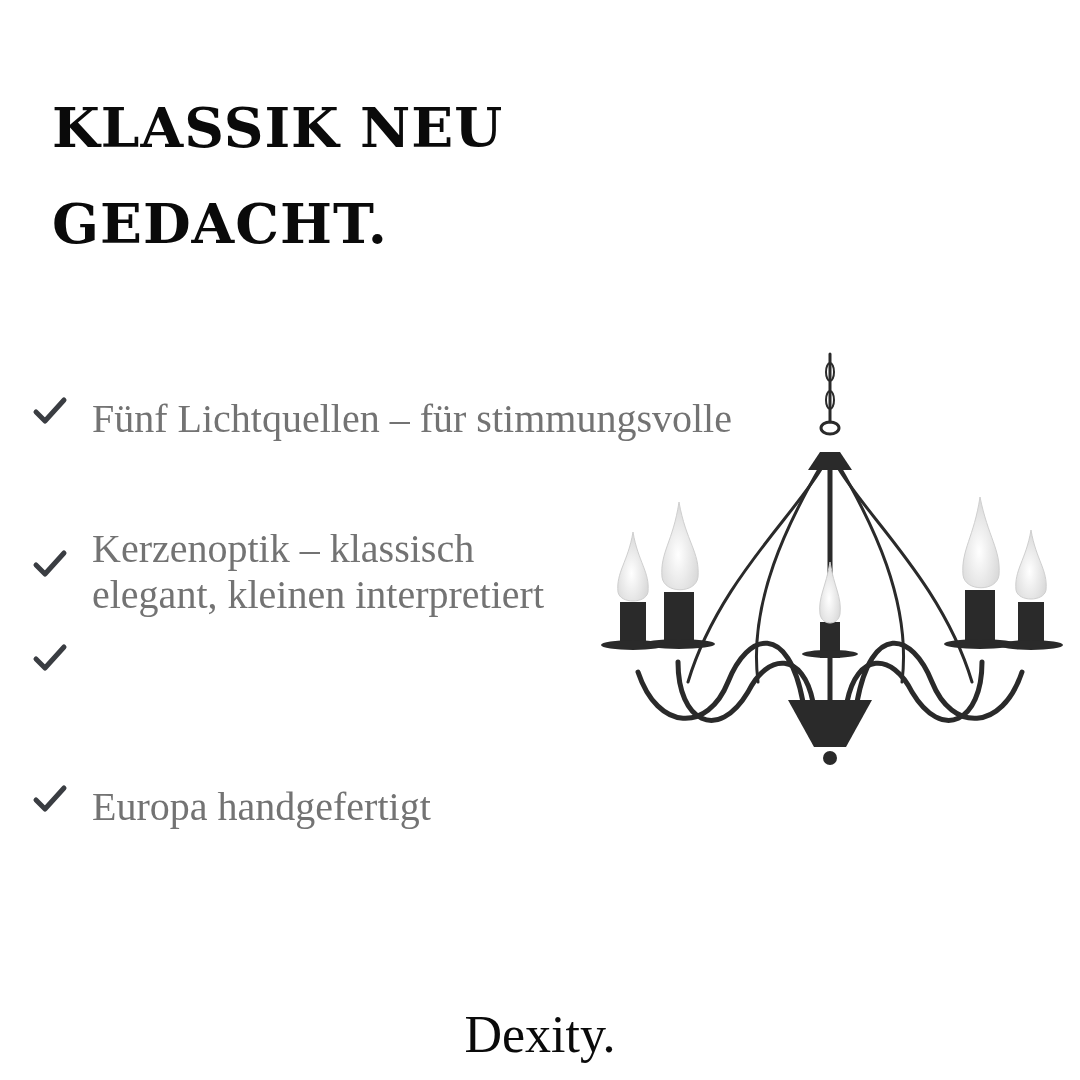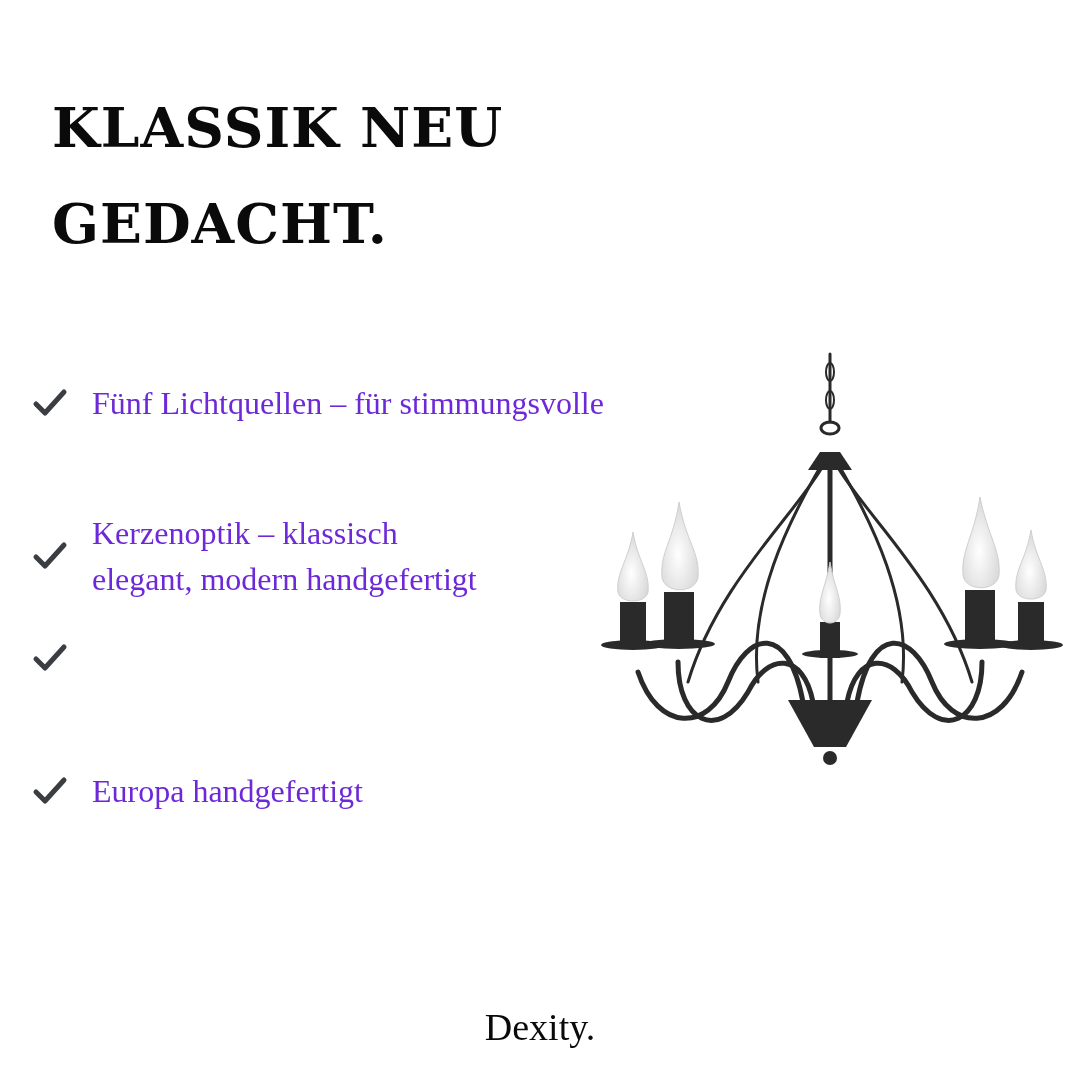--- a/index.html
+++ b/index.html
@@ -2,24 +2,24 @@
 <html><head>
 <meta charset="utf-8">
 <style>
   html, body { margin: 0; padding: 0; background: #ffffff; }
   body { width: 1080px; height: 1080px; position: relative; overflow: hidden; font-family: "DejaVu Serif", "Liberation Serif", serif; color: #111; }
   .headline { position: absolute; left: 52px; top: 80px; margin: 0; font-family: "DejaVu Serif", serif; font-weight: bold; font-size: 55px; line-height: 96px; letter-spacing: 1px; color: #0a0a0a; }
   .headline span { display: block; }
   .features { position: absolute; left: 30px; top: 380px; width: 720px; }
   .feature { position: absolute; left: 0; display: flex; align-items: center; }
   .check { width: 40px; height: 40px; margin-right: 22px; flex: none; }
-  .feature-text { font-family: "Liberation Serif", serif; font-size: 32px; line-height: 46px; color: #6d28d9; }
+  .feature-text { font-family: "Liberation Serif", serif; font-size: 40px; line-height: 46px; color: #737373; margin-top: 16px; }
   .feature-text span { display: block; white-space: nowrap; }
   .lamp { position: absolute; left: 598px; top: 352px; width: 465px; height: 420px; }
-  .brand { position: absolute; left: 0; width: 1080px; top: 1005px; text-align: center; font-family: "Liberation Serif", serif; font-size: 38px; color: #0a0a0a; }
+  .brand { position: absolute; left: 0; width: 1080px; top: 1005px; text-align: center; font-family: "Liberation Serif", serif; font-size: 52px; color: #0a0a0a; }
 </style>
 </head>
 <body>
 
 <h1 class="headline">
   <span>KLASSIK NEU</span>
   <span>GEDACHT.</span>
 </h1>
 
 <div class="features">
@@ -30,21 +30,21 @@
     <div class="feature-text">
       <span>Fünf Lichtquellen – für stimmungsvolle</span>
     </div>
   </div>
   <div class="feature" style="top:130px">
     <svg class="check" viewBox="0 0 40 40">
         <path d="M6 21 L15 30 L34 9" fill="none" stroke="#3a3d42" stroke-width="5" stroke-linecap="round" stroke-linejoin="round"></path>
       </svg>
     <div class="feature-text">
       <span>Kerzenoptik – klassisch</span>
-      <span>elegant, modern handgefertigt</span>
+      <span>elegant, kleinen interpretiert</span>
     </div>
   </div>
   <div class="feature" style="top:258px">
     <svg class="check" viewBox="0 0 40 40">
         <path d="M6 21 L15 30 L34 9" fill="none" stroke="#3a3d42" stroke-width="5" stroke-linecap="round" stroke-linejoin="round"></path>
       </svg>
   </div>
   <div class="feature" style="top:388px">
     <svg class="check" viewBox="0 0 40 40">
         <path d="M6 21 L15 30 L34 9" fill="none" stroke="#3a3d42" stroke-width="5" stroke-linecap="round" stroke-linejoin="round"></path>

